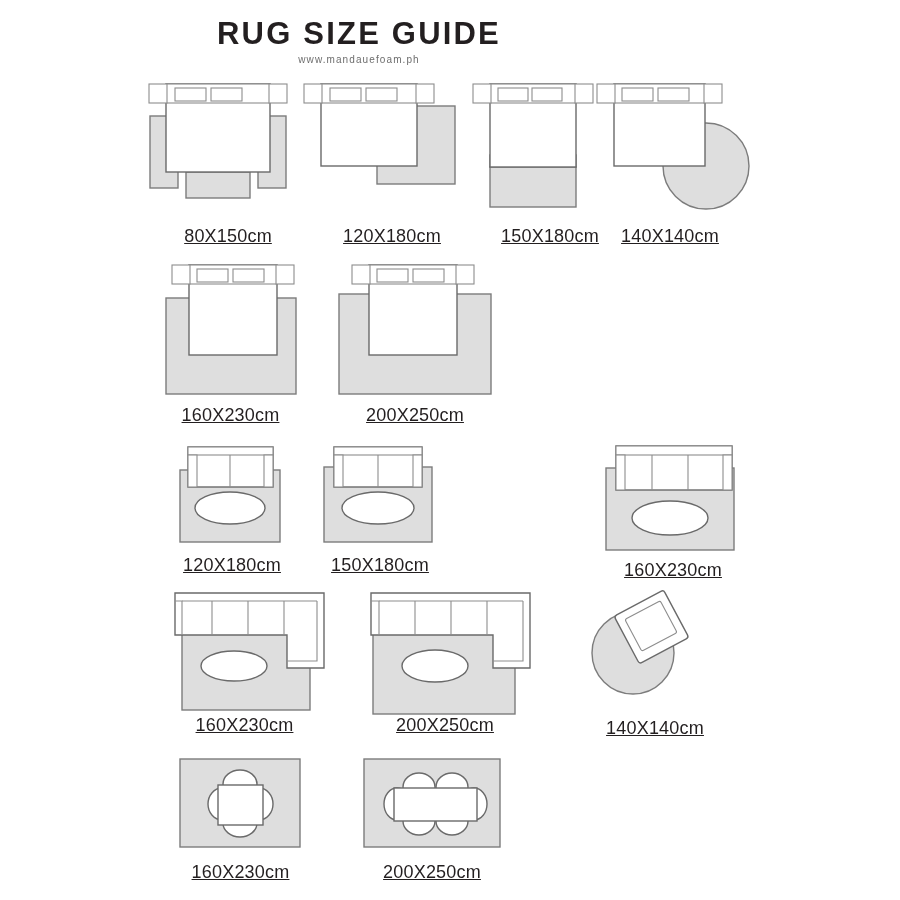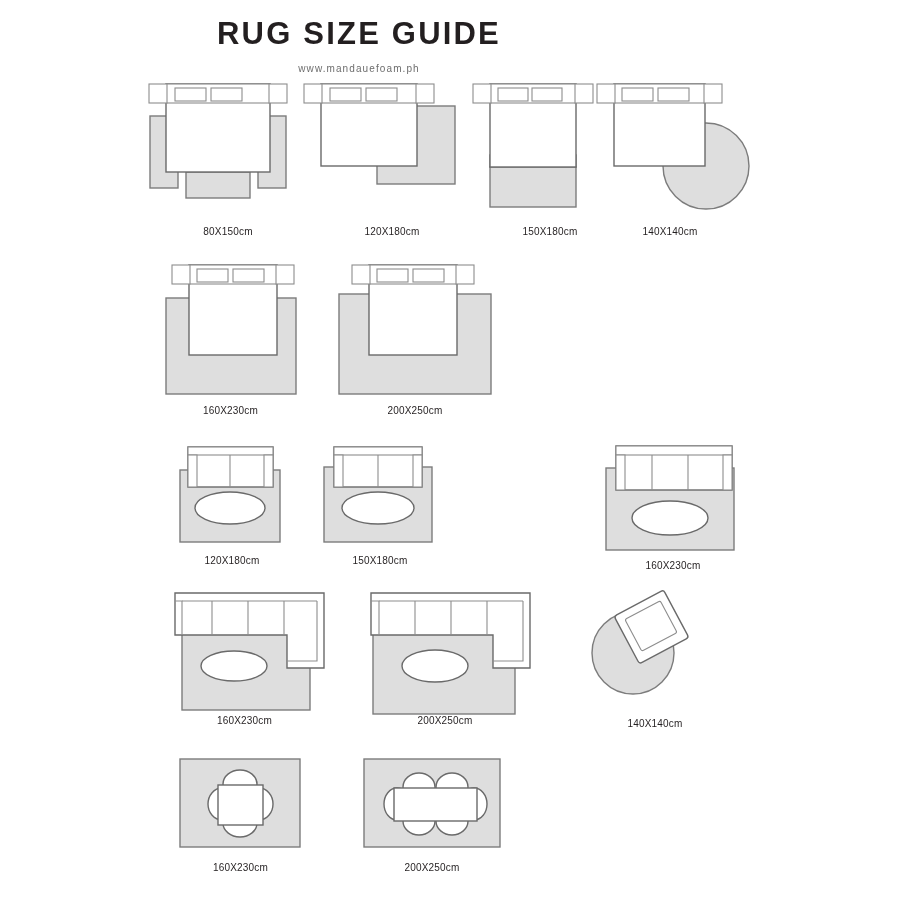--- a/index.html
+++ b/index.html
@@ -35,39 +35,40 @@
     font-weight: 600;
     color: #231f20;
     line-height: 1.05;
     margin: 0;
     font-family: "Liberation Sans", "DejaVu Sans", sans-serif;
   }
   .subtitle {
     font-size: 10px;
     letter-spacing: 1.1px;
     color: #6d6d6d;
-    margin-top: 12px;
+    margin-top: 3px;
   }
 
   
   .cell {
     position: absolute;
   }
   .canvas {
     position: relative;
     display: block;
   }
   .caption {
     position: absolute;
     width: 100%;
     text-align: center;
-    font-size: 10px;
+    font-size: 18px;
     letter-spacing: 0.2px;
     color: #231f20;
     white-space: nowrap;
+    text-decoration: underline;
   }
 
   
   svg { display: block; overflow: visible; }
   .rug      { fill: #dedede; stroke: #7c7c7c; stroke-width: 1.4; }
   .furn     { fill: #ffffff; stroke: #6a6a6a; stroke-width: 1.4; }
   .furn-thin{ fill: #ffffff; stroke: #8d8d8d; stroke-width: 1.1; }
   .furn-none{ fill: #ffffff; stroke: none; }
   .line     { stroke: #8d8d8d; stroke-width: 1.1; fill: none; }
 </style>

